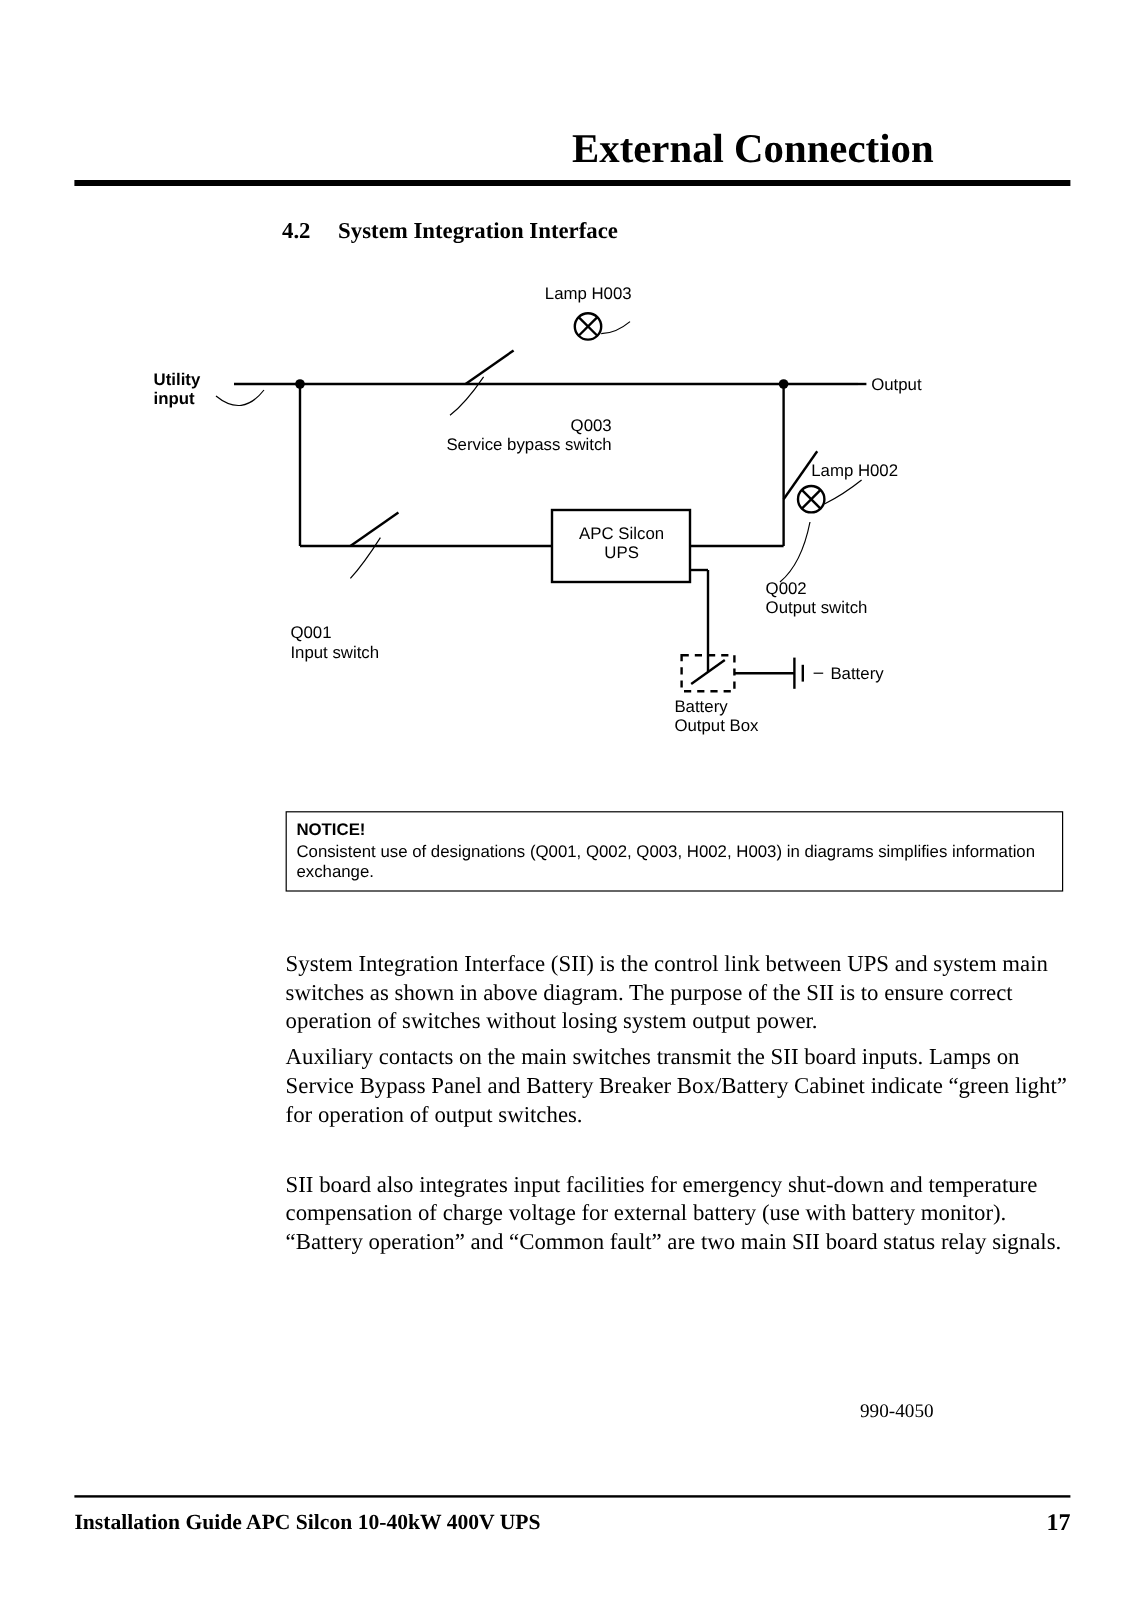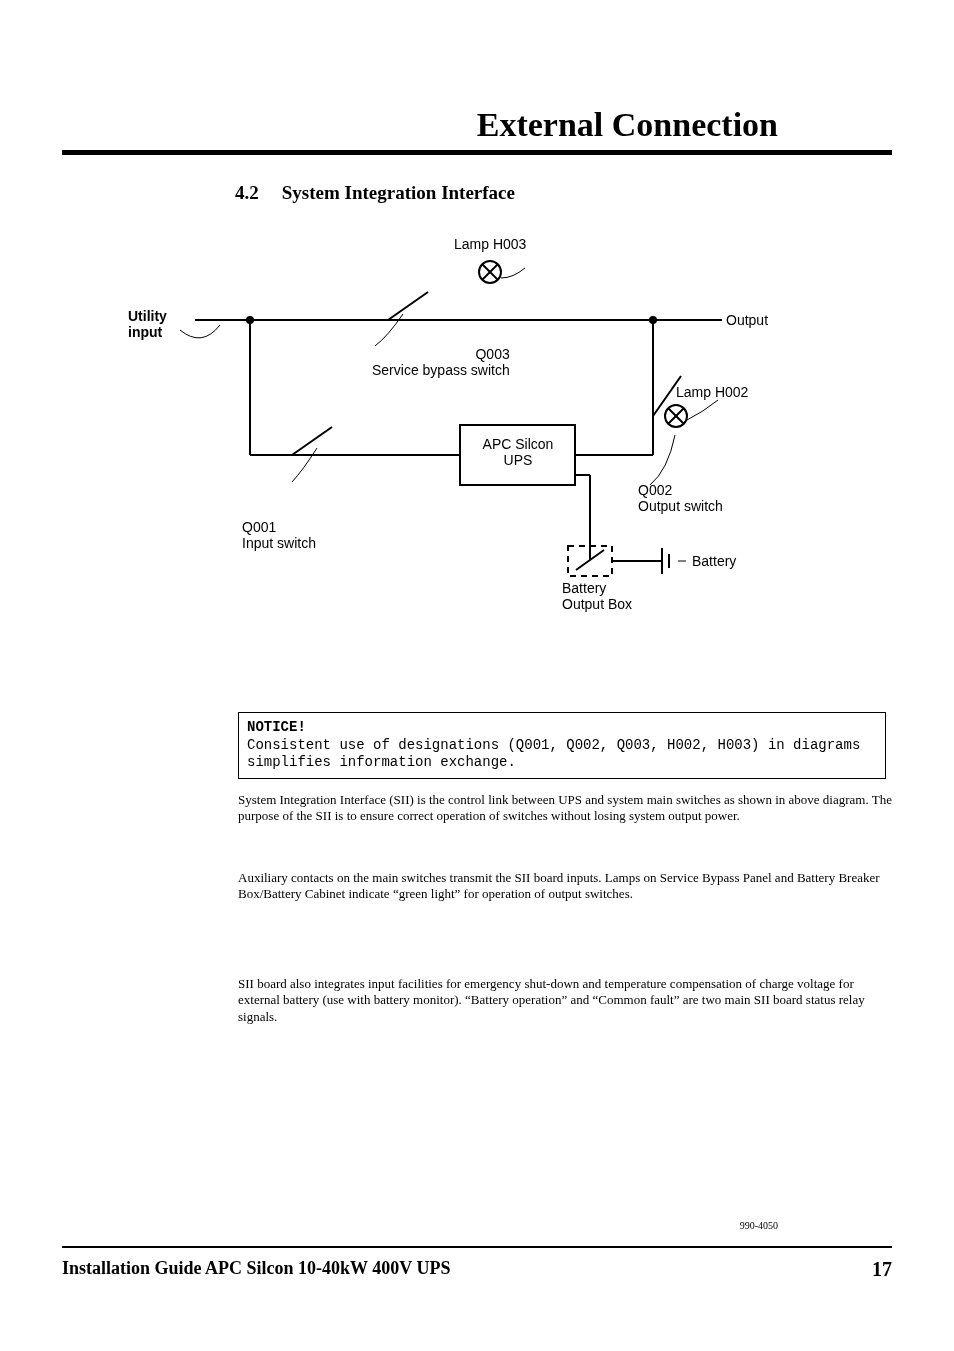--- a/index.html
+++ b/index.html
@@ -60,50 +60,50 @@
     height: 450px;
     font-family: Arial, Helvetica, sans-serif;
     font-size: 14px;
     color: #000;
   }
   .diagram svg { position:absolute; left:0; top:0; }
   .d-lbl { position:absolute; white-space:nowrap; }
 
   .notice-box {
     position: absolute;
-    top: 712px;
+    top: 676px;
     left: 238px;
     width: 648px;
     border: 1px solid #000;
     padding: 6px 8px;
     box-sizing: border-box;
-    font-family: Liberation Mono, monospace;
+    font-family: Liberation Sans, sans-serif;
     font-size: 14px;
     line-height: 1.25;
   }
   .notice-title { font-weight: bold; }
 
   .body-text {
     position: absolute;
     left: 238px;
     width: 660px;
     font-family: 'Century Schoolbook', Georgia, serif;
-    font-size: 13px;
+    font-size: 19px;
     line-height: 1.25;
   }
   .p1 { top: 792px; }
   .p2 { top: 870px; }
   .p3 { top: 976px; }
 
   .doc-num {
     position: absolute;
     right: 62px;
-    top: 1220px;
+    top: 1168px;
     font-family: Georgia, 'Times New Roman', serif;
-    font-size: 10px;
+    font-size: 16px;
   }
 
   .footer-rule {
     position: absolute;
     top: 1246px;
     left: 62px;
     width: 830px;
     height: 2px;
     background: #000;
   }

